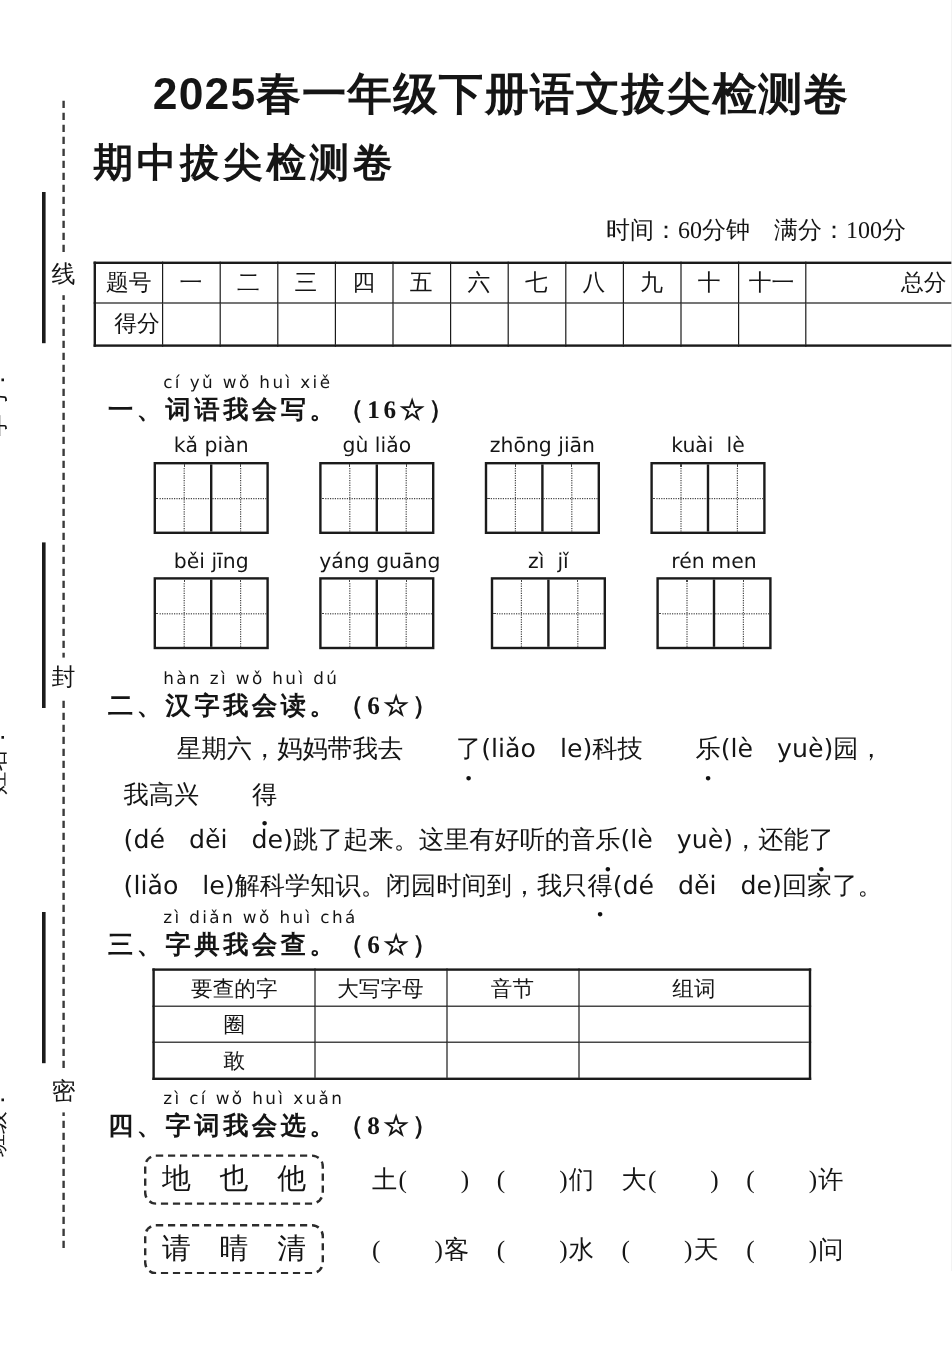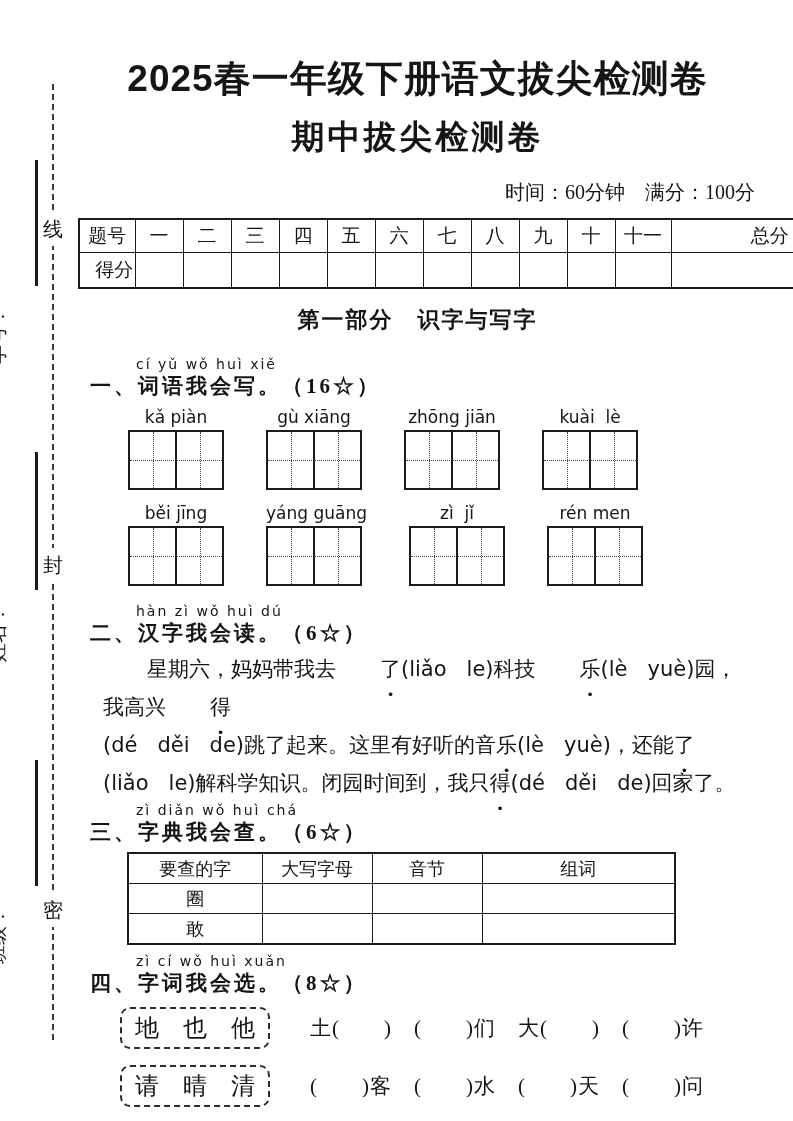--- a/index.html
+++ b/index.html
@@ -13,21 +13,21 @@
   .sc1{top:212px}.sc2{top:548px}.sc3{top:893px}
   .blank-line{position:absolute;left:35px;width:2.5px;background:#1b1b1b;}
   .bl1{top:160px;height:126px}.bl2{top:452px;height:138px}.bl3{top:760px;height:126px}
   .side-label{position:absolute;left:10px;height:24px;line-height:24px;white-space:nowrap;
               font-size:19px;transform-origin:left bottom;transform:rotate(-90deg);}
   .sl1{top:340px}.sl2{top:638px}.sl3{top:940px}
   
   .content{position:absolute;left:78px;top:0;width:679px;}
   .title1{margin-top:56px;text-align:center;font-size:37px;line-height:46px;font-weight:700;
           font-family:"Liberation Sans",sans-serif;letter-spacing:1px;}
-  .title2{margin-top:14px;text-align:center;font-size:33px;line-height:42px;font-weight:700;
+  .title2{margin-top:14px;font-size:33px;line-height:42px;font-weight:700;
           letter-spacing:3px;}
   .info{margin-top:22px;text-align:right;font-size:20px;line-height:24px;padding-right:2px;}
   
   .score-table{width:792px;border-collapse:collapse;table-layout:fixed;margin-top:14px;
                border:2.5px solid #1b1b1b;}
   .score-table td{border:1.7px solid #1b1b1b;text-align:center;font-size:19px;padding:0;}
   .score-table tr:first-child td{height:32px;}
   .score-table tr:last-child td{height:34px;padding-left:14px;}
   .section-title{margin-top:17px;text-align:center;font-size:22px;line-height:28px;
                  font-weight:700;letter-spacing:2px;}
@@ -133,35 +133,34 @@
         <td></td>
         <td></td>
         <td></td>
         <td></td>
         <td></td>
         <td></td>
       </tr>
     </tbody>
       </table>
 
-    <div class="section-title">第一部分　识字与写字</div>
 
     <div class="pin-hint ph1">cí yǔ wǒ huì xiě</div>
     <div class="q-heading">一、词语我会写。（16☆）</div>
 
     <div class="word-row wr1">
       <div class="wgroup">
         <div class="wpin">kǎ piàn</div>
         <div class="tian">
           <div class="tcell"></div>
           <div class="tcell"></div>
         </div>
       </div>
       <div class="wgroup">
-        <div class="wpin">gù xiāng</div>
+        <div class="wpin">gù liǎo</div>
         <div class="tian">
           <div class="tcell"></div>
           <div class="tcell"></div>
         </div>
       </div>
       <div class="wgroup">
         <div class="wpin">zhōng jiān</div>
         <div class="tian">
           <div class="tcell"></div>
           <div class="tcell"></div>

